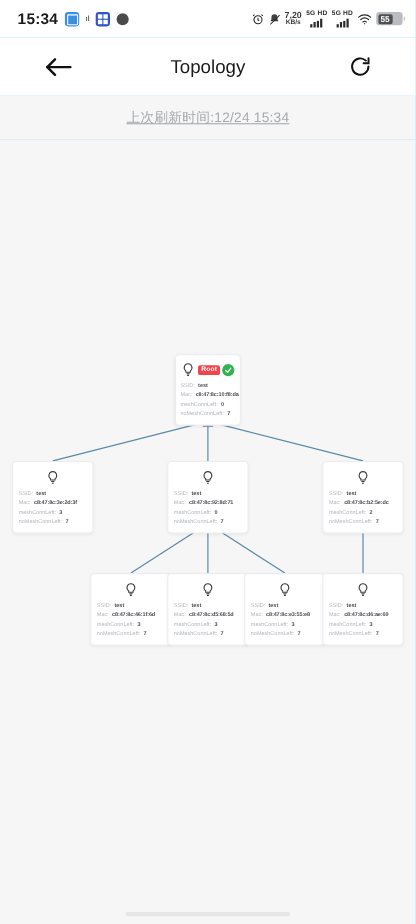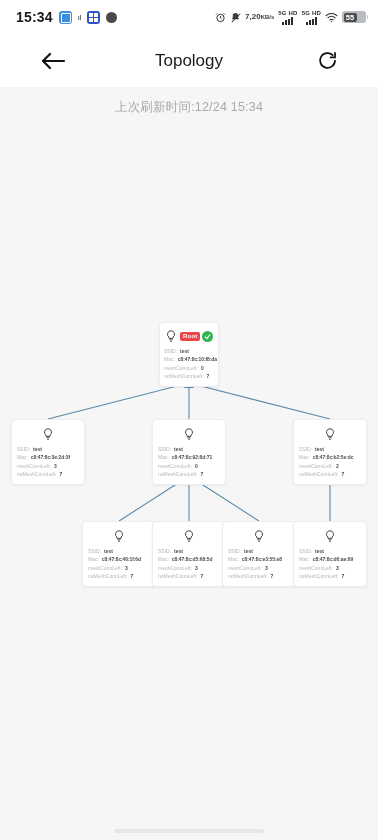--- a/index.html
+++ b/index.html
@@ -30,21 +30,21 @@
   .app-ic2::before{
     content:""; position:absolute; left:2px; top:2px; width:9px; height:9px;
     background:
       linear-gradient(#fff,#fff) 0 0/4px 4px no-repeat,
       linear-gradient(#fff,#fff) 5px 0/4px 4px no-repeat,
       linear-gradient(#fff,#fff) 0 5px/4px 4px no-repeat,
       linear-gradient(#fff,#fff) 5px 5px/4px 4px no-repeat;
   }
   .dot-ic { width:11px; height:11px; border-radius:50%; background:#4a4a4a; }
   .tiny-ic { font-size:7px; color:#6b6b6b; font-weight:700; letter-spacing:-0.3px; }
-  .speed { display:flex; flex-direction:row; align-items:center; line-height:1; color:#3a3a3a; }
+  .speed { display:flex; flex-direction:column; align-items:center; line-height:1; color:#3a3a3a; }
   .speed .v { font-size:8px; font-weight:700; }
   .speed .u { font-size:6px; font-weight:700; }
   .netgrp { display:flex; flex-direction:column; align-items:center; line-height:1; gap:1px; }
   .netgrp .lbl { font-size:6px; font-weight:700; color:#2b2b2b; letter-spacing:0.2px; }
   .bars { display:flex; align-items:flex-end; gap:1px; height:8px; }
   .bars i { width:2px; background:#2b2b2b; display:block; }
   .bars i:nth-child(1){height:3px}
   .bars i:nth-child(2){height:4.5px}
   .bars i:nth-child(3){height:6px}
   .bars i:nth-child(4){height:8px}
@@ -68,21 +68,21 @@
   }
   .appbar .title { font-size:17px; color:#1b1b1b; font-weight:400;
     position:absolute; left:0; right:0; text-align:center; pointer-events:none; }
   .appbar { position:relative; }
   .back-btn, .refresh-btn { background:none; border:none; cursor:pointer; padding:2px;
     display:flex; align-items:center; justify-content:center; z-index:2; }
 
   
   .refresh-row { height: 40px; background:#f6f6f7; display:flex;
     align-items:center; justify-content:center; }
-  .refresh-text { font-size:12.5px; color:#a6a9ad; letter-spacing:0.2px; }
+  .refresh-text { font-size:12.5px; color:#a6a9ad; letter-spacing:0.2px;text-decoration:underline; }
 
   
   .canvas { position:relative; width:378px; height:713px; background:#f6f6f7; }
   .edges { position:absolute; inset:0; width:378px; height:713px; }
 
   .node {
     position:absolute; width:74px; background:#ffffff;
     border:1px solid #ededf0; border-radius:4px;
     box-shadow:0 1px 3px rgba(20,20,30,0.055);
     padding:5px 5px 6px 5px;

